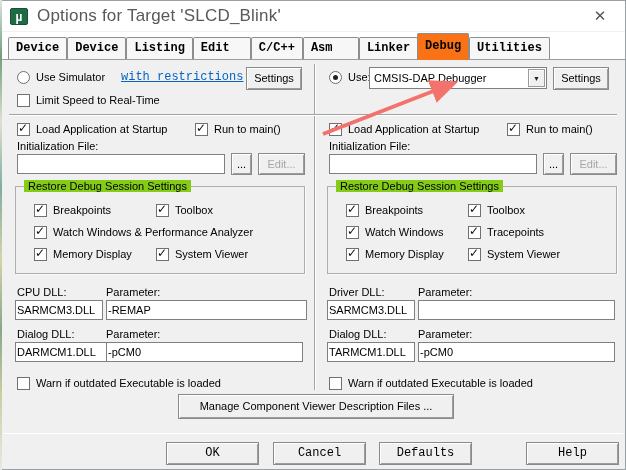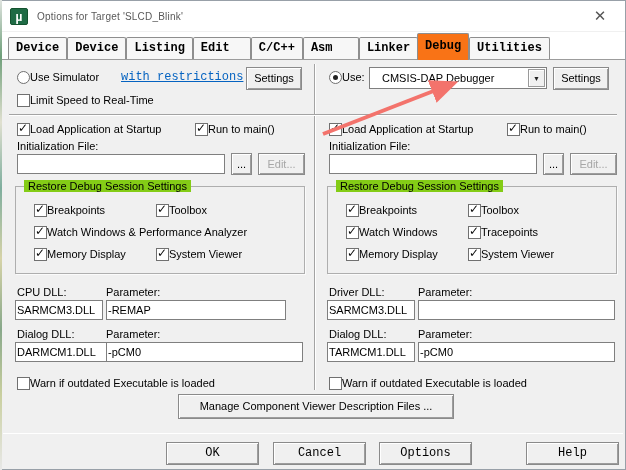--- a/index.html
+++ b/index.html
@@ -7,60 +7,60 @@
   body { font-family:"Liberation Sans",sans-serif; font-size:11px; color:#000; background:#fff; position:relative; overflow:hidden; }
 
   .desktop-sliver { position:absolute; left:0; top:0; width:2px; height:470px; z-index:60;
     background:linear-gradient(#dfe3df 0%,#6f9f7a 12%,#e0e0d0 26%,#7fae9e 40%,#d6d3a8 55%,#88a88a 70%,#c9cf9f 84%,#e8e8e8 100%); }
 
   .window { position:absolute; left:0; top:0; width:626px; height:470px; border:1px solid #98a0a8; background:#f0f0f0; }
 
   
   .titlebar { position:absolute; top:0; left:0; right:0; height:30px; background:#fff; display:flex; align-items:center; padding-left:9px; }
   .app-icon { width:18px; height:17px; background:#1f6b45; color:#fff; font-weight:bold; text-align:center; line-height:16px; font-size:12px; border-radius:2px; border:1px solid #14532f; }
-  .title { color:#595959; font-size:10px; margin-left:9px; letter-spacing:.2px; }
+  .title { color:#595959; font-size:17px; margin-left:9px; letter-spacing:.2px; }
   .close-btn { position:absolute; right:6px; top:0; width:38px; height:30px; text-align:center; line-height:30px; color:#555; font-size:15px; cursor:default; }
 
   
   .tabstrip { position:absolute; top:31px; left:0; right:0; height:27px; background:#fff; padding-left:7px; display:flex; align-items:flex-end;font-weight:bold; }
   .tab { font-family:"Liberation Mono",monospace; font-size:12px; height:22px; line-height:21px; padding:0 7px; border:1px solid #8e8e8e; border-bottom:none; background:#f7f7f7; border-radius:2px 2px 0 0; white-space:nowrap; }
   .tab.active { height:27px; line-height:25px; background:#f97316; position:relative; z-index:5; margin-bottom:-1px; margin-left:-1px; }
 
   .content { position:absolute; top:58px; left:0; right:0; bottom:0; background:#f0f0f0; border-top:1px solid #9c9c9c; }
 
   .vdivider { position:absolute; left:313px; top:4px; height:326px; width:2px; border-left:1px solid #a3a3a3; border-right:1px solid #ffffff; }
   .hsep { position:absolute; left:8px; right:8px; top:54px; height:2px; border-top:1px solid #a3a3a3; border-bottom:1px solid #ffffff; }
   .hsep2 { position:absolute; left:2px; right:2px; top:373px; height:2px; border-top:1px solid #ffffff; }
 
   .pane { position:absolute; top:0; width:300px; height:374px; }
   .pane.left { left:8px; } .pane.right { left:320px; }
 
   
-  .cb, .radio { position:absolute; display:flex; align-items:center; height:14px; cursor:default; }
+  .cb, .radio { position:absolute; display:flex; align-items:center; gap:6px; height:14px; cursor:default; }
   .cb .box { width:13px; height:13px; background:#fff; border:1px solid #707070; position:relative; flex:none; }
   .cb .mark { position:absolute; top:-3px; left:0px; font-size:12px; font-weight:700; color:#0a0a0a; display:none; font-family:"DejaVu Sans",sans-serif; }
   .cb.on .mark { display:block; }
   .radio .circ { width:13px; height:13px; border-radius:50%; background:#fff; border:1px solid #707070; position:relative; flex:none; }
   .radio .dot { position:absolute; top:3px; left:3px; width:5px; height:5px; border-radius:50%; background:#222; display:none; }
   .radio.on .dot { display:block; }
 
   .btn { position:absolute; height:23px; background:#f0f0f0; border:1px solid #8a8a8a; box-shadow:inset 1px 1px 0 #ffffff, inset -1px -1px 0 #9d9d9d; text-align:center; font-size:11px; line-height:21px; cursor:default; }
   .btn.disabled { color:#a6a6a6; }
   .btn-mono { font-family:"Liberation Mono",monospace; font-size:12px; }
 
   .field { position:absolute; height:20px; background:#fff; border:1px solid #7f7f7f; font-family:"Liberation Sans",sans-serif; font-size:11px; padding:0 1px; color:#000; }
   input.field { outline:none; }
 
   .lbl { position:absolute; white-space:nowrap; }
 
   .group { position:absolute; left:6px; top:126px; width:290px; height:88px; border:1px solid #aeaeae; box-shadow:1px 1px 0 #fbfbfb; }
   .group .legend { position:absolute; top:-7px; left:8px; background:#84cc16; padding:0 4px; }
 
   .combo { position:absolute; height:22px; background:#fff; border:1px solid #7f7f7f; display:flex; align-items:center; }
-  .combo .txt { flex:1; padding-left:12px; overflow:hidden; white-space:nowrap; }
+  .combo .txt { flex:1; padding-left:4px; overflow:hidden; white-space:nowrap; }
   .combo .drop { width:17px; height:18px; margin-right:1px; background:#f0f0f0; border:1px solid #9a9a9a; box-shadow:inset 1px 1px 0 #fff; text-align:center; line-height:17px; font-size:7px; color:#222; flex:none; }
 
   .linktext { position:absolute; font-family:"Liberation Mono",monospace; font-size:12px; color:#0563c1; text-decoration:underline; cursor:pointer; white-space:nowrap; }
 
   .arrow-overlay { position:absolute; left:0; top:0; z-index:50; pointer-events:none; }
 
   .footer-btn { top:441px; width:93px; }
 </style>
 </head>
 <body>
@@ -151,21 +151,21 @@
           <span class="box">
               <span class="mark">✓</span>
             </span>
           <span>System Viewer</span>
         </div>
       </div>
 
       <div class="lbl" style="left:8px; top:226px;">CPU DLL:</div>
       <div class="lbl" style="left:97px; top:226px;">Parameter:</div>
       <input class="field" style="left: 6px; top: 240px; width: 88px;" value="SARMCM3.DLL">
-      <input class="field" style="left: 97px; top: 240px; width: 180px;" value="-REMAP">
+      <input class="field" style="left: 97px; top: 240px; width: 201px;" value="-REMAP">
 
       <div class="lbl" style="left:8px; top:268px;">Dialog DLL:</div>
       <div class="lbl" style="left:97px; top:268px;">Parameter:</div>
       <input class="field" style="left: 6px; top: 282px; width: 112px;" value="DARMCM1.DLL">
       <input class="field" style="left: 97px; top: 282px; width: 197px;" value="-pCM0">
 
       <div class="cb" style="left:8px; top:316px;">
         <span class="box"></span>
         <span>Warn if outdated Executable is loaded</span>
       </div>
@@ -256,21 +256,21 @@
         <span class="box"></span>
         <span>Warn if outdated Executable is loaded</span>
       </div>
     </div>
   </div>
 
   <button class="btn" style="left:177px; top:393px; width:276px; height:25px;">Manage Component Viewer Description Files ...</button>
 
   <button class="btn btn-mono footer-btn" style="left:165px;">OK</button>
   <button class="btn btn-mono footer-btn" style="left:272px;">Cancel</button>
-  <button class="btn btn-mono footer-btn" style="left:378px;">Options</button>
+  <button class="btn btn-mono footer-btn" style="left:378px;">Defaults</button>
   <button class="btn btn-mono footer-btn" style="left:525px;">Help</button>
 
   <svg class="arrow-overlay" width="626" height="470">
     <defs>
       <marker id="ah" markerWidth="7" markerHeight="7" refX="4.5" refY="3" orient="auto">
         <path d="M0,0 L7,3 L0,6 z" fill="#f3736c"></path>
       </marker>
     </defs>
     <line x1="322" y1="133" x2="448" y2="84" stroke="#f3736c" stroke-width="4" marker-end="url(#ah)"></line>
   </svg>

